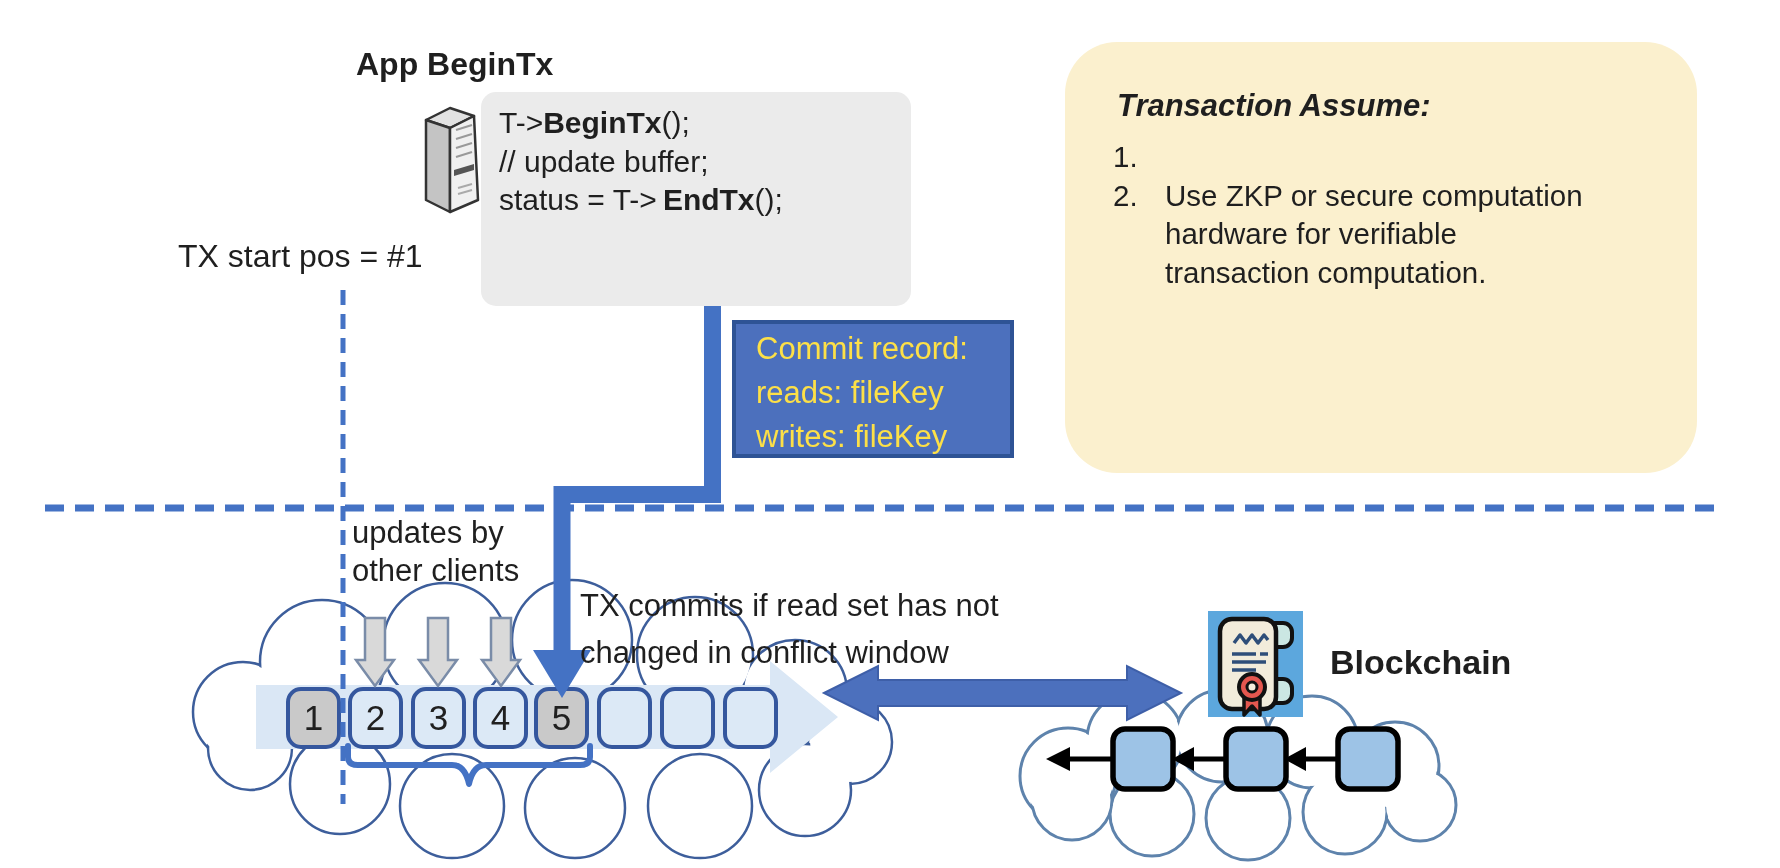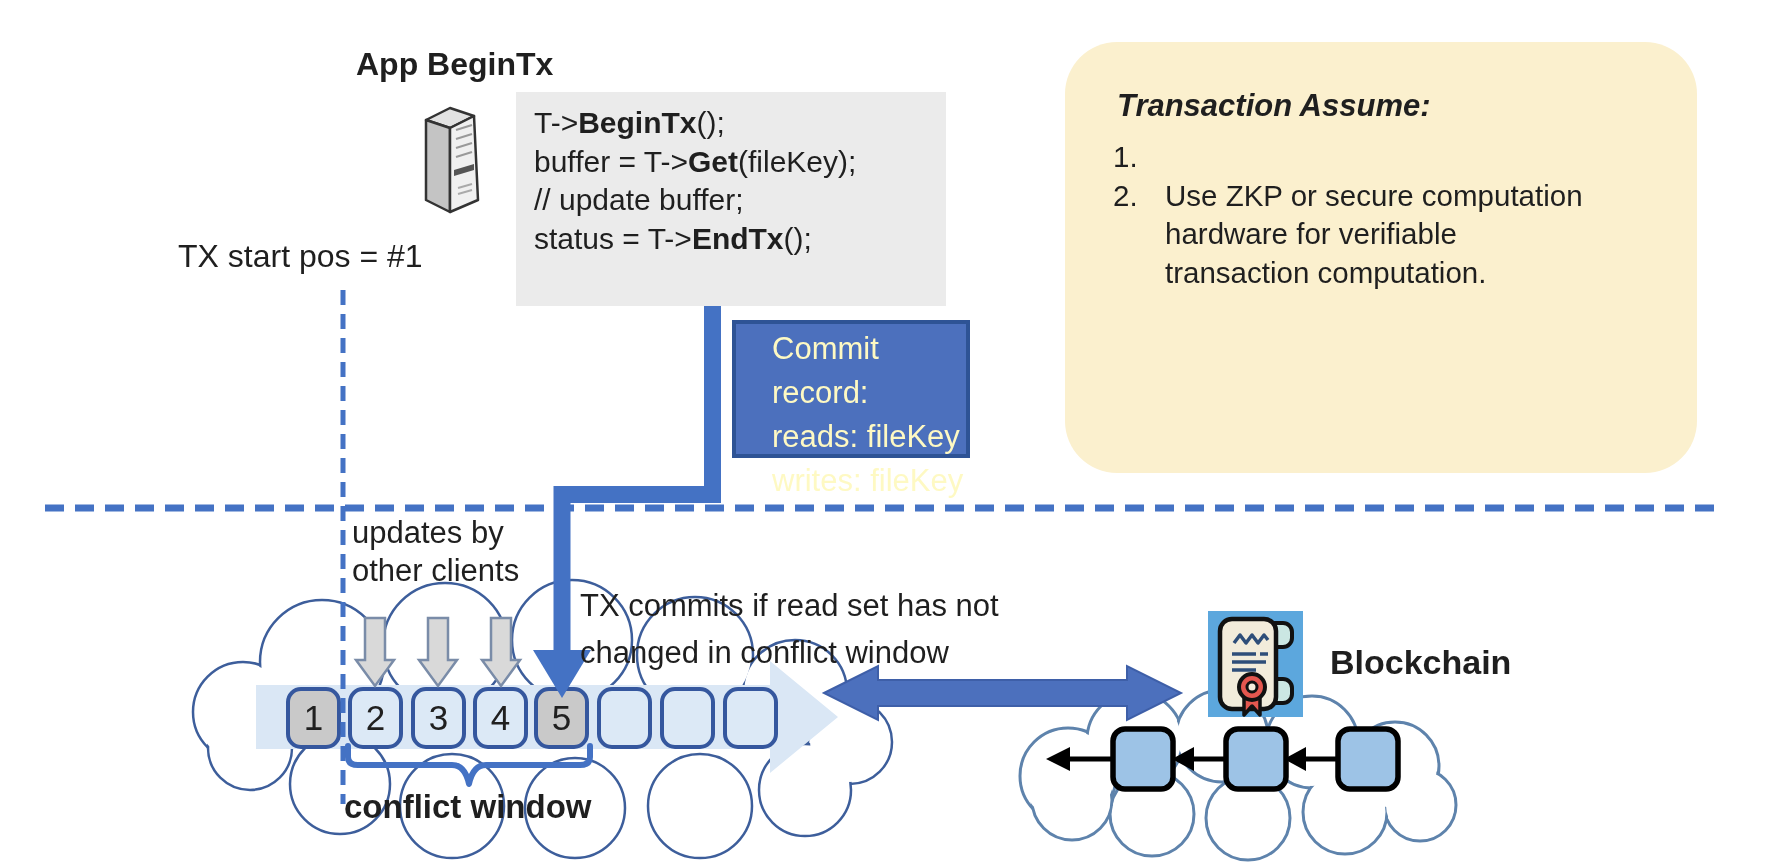--- a/index.html
+++ b/index.html
@@ -21,28 +21,28 @@
   .canvas{
     position:relative;width:1780px;height:868px;background:#fff;overflow:hidden;
     font-family:"Liberation Sans",sans-serif;color:var(--ink);
   }
   .abs{position:absolute;}
   svg.layer{position:absolute;left:0;top:0;}
   .preline{white-space:pre-line;}
 
   .app-server-label{left:356px;top:46px;font-size:32px;font-weight:700;}
   .code-box{
-    left:516px;top:92px;width:430px;height:214px;background:var(--code-bg);
-    padding:12px 0 0 18px;box-sizing:border-box;font-size:30px;line-height:38.5px;
+    left:481px;top:92px;width:430px;height:214px;background:var(--code-bg);
+    padding:12px 0 0 18px;box-sizing:border-box;font-size:30px;line-height:38.5px;border-radius:15px;
   }
   .tx-start-label{left:178px;top:238px;font-size:32px;text-align:right;}
   .commit-box{
-    left:732px;top:320px;width:238px;height:138px;box-sizing:border-box;
+    left:732px;top:320px;width:282px;height:138px;box-sizing:border-box;
     background:var(--commit-fill);border:4px solid var(--commit-border);
-    color:#fef9c3;font-size:31px;line-height:44px;padding:3px 0 0 36px;
+    color:#fde047;font-size:31px;line-height:44px;padding:3px 0 0 20px;
   }
   .note-box{
     left:1065px;top:42px;width:632px;height:431px;border-radius:52px;
     background:var(--note-bg);
   }
   .note-title{left:1117px;top:88px;font-size:31px;font-weight:700;font-style:italic;}
   .note-list{left:1113px;top:138px;width:570px;font-size:29.5px;line-height:38.5px;}
   .note-item{display:flex;}
   .note-num{width:52px;flex:0 0 52px;}
   .updates-label{left:352px;top:514px;font-size:31px;line-height:38px;}
@@ -209,23 +209,22 @@
       <polygon points="36,84 52,84 52,104 44,95 36,104" fill="#E4574F" stroke="#111" stroke-width="3.5" stroke-linejoin="round"></polygon>
       <circle cx="44" cy="76" r="13" fill="#E4574F" stroke="#111" stroke-width="4"></circle>
       <circle cx="44" cy="76" r="5" fill="#F6EFDC" stroke="#111" stroke-width="3"></circle>
     </g>
   </svg>
 
   <div class="abs app-server-label">App BeginTx</div>
 
   <div class="abs code-box" id="code-box">
       <div><span>T-&gt;</span><span style="font-weight: 700;">BeginTx</span><span>();</span></div>
-      <div><span>buffer = T-&gt;</span><span style="font-weight: 700;">Get</span><span>(fileKey);</span></div>
       <div><span>// update buffer;</span></div>
-      <div><span>status = T-&gt;</span><span style="font-weight: 700;">EndTx</span><span>();</span></div>
+      <div><span>status = T-&gt;</span><span style="font-weight: 700; margin-left: 6px;">EndTx</span><span>();</span></div>
     </div>
 
   <div class="abs tx-start-label">TX start pos = #1</div>
 
   <div class="abs commit-box preline">Commit record:
 reads: fileKey
 writes: fileKey</div>
 
   <div class="abs note-box"></div>
   <div class="abs note-title">Transaction Assume:</div>
@@ -238,16 +237,15 @@
         <span class="preline">Use ZKP or secure computation
 hardware for verifiable
 transaction computation.</span>
       </div>
     </div>
 
   <div class="abs updates-label preline">updates by
 other clients</div>
   <div class="abs tx-commits-label preline">TX commits if read set has not
 changed in conflict window</div>
-  <div class="abs conflict-window-label">conflict window</div>
   <div class="abs blockchain-label">Blockchain</div>
 
 </div>
 
 </body></html>

